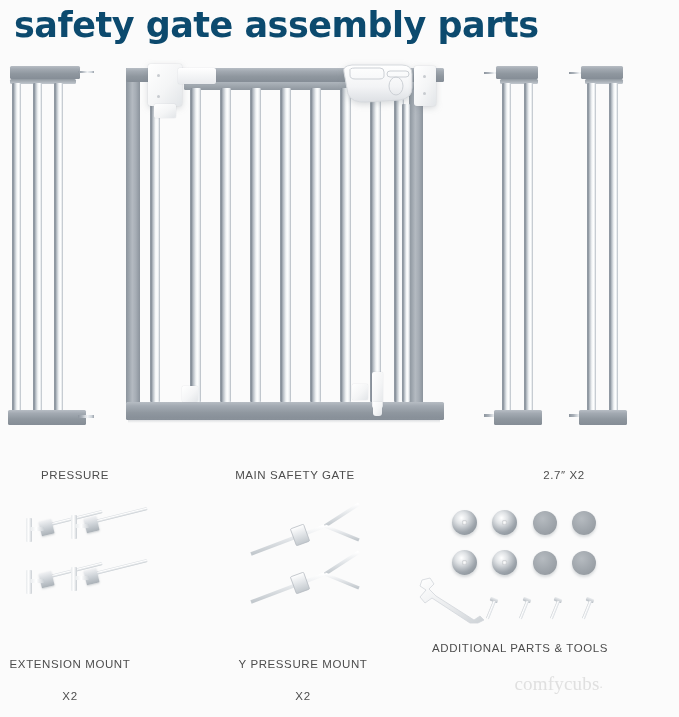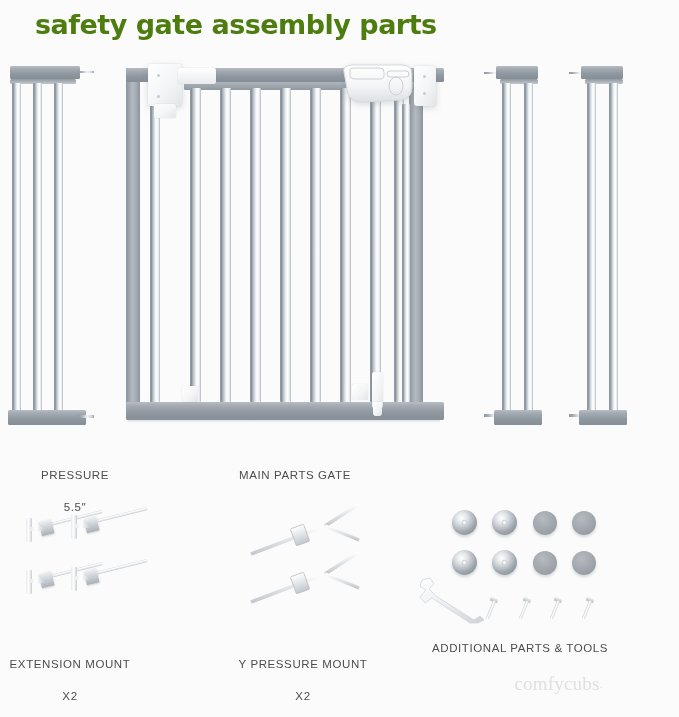--- a/index.html
+++ b/index.html
@@ -13,28 +13,27 @@
     position: relative;
     width: 679px; height: 717px;
     background: #fbfbfb;
   }
 
   
   #title {
     position: absolute;
     left: 14px; top: 2px;
     width: 640px; height: 46px;
-    font-size: 27px;
+    font-size: 35px;
     letter-spacing: -0.5px;
     font-weight: 600;
-    color: #4d7c0f;
+    color: #0c4a6e;
     line-height: 46px;
     white-space: nowrap;
     font-family: "DejaVu Sans", sans-serif;
-    margin-left: 21px;
   }
 
   
   .cap {
     position: absolute;
     text-align: center;
     font-size: 11.5px;
     letter-spacing: 0.6px;
     color: #4d4d4d;
     line-height: 16px;
@@ -231,28 +230,28 @@
     <div class="rail" style="left:12px;top:0px;width:42px;height:13px;"></div>
     <div class="rail" style="left:16px;top:13px;width:38px;height:5px;background:linear-gradient(to bottom,#9098a0,#c2c8ce);"></div>
     <div class="bar" style="left:18px;top:17px;width:9px;height:328px;"></div>
     <div class="bar" style="left:40px;top:17px;width:9px;height:328px;"></div>
     <div class="bar-thin" style="left:0px;top:348px;width:18px;height:3px;"></div>
     <div class="rail" style="left:10px;top:344px;width:48px;height:15px;"></div>
   </div>
 
   <div class="cap" style="left:0px;top:451px;width:150px;">
     <div>PRESSURE</div>
-    <div>5.5″</div>
   </div>
 
   <div class="cap" style="left:190px;top:451px;width:210px;">
-    <div>MAIN PARTS GATE</div>
+    <div>MAIN SAFETY GATE</div>
   </div>
 
   <div class="cap" style="left:471px;top:451px;width:186px;">
+    <div>2.7″ X2</div>
   </div>
 
   <div style="position:absolute;left:8px;top:502px;width:140px;height:120px;">
 
     <div style="position:absolute;left:18px;top:6px;width:80px;height:40px;">
       <div class="rod" style="left:20px;top:16px;width:58px;height:3px;transform:rotate(-14deg);transform-origin:left center;"></div>
       <div class="nut" style="left:14px;top:12px;width:13px;height:15px;transform:rotate(-14deg);"></div>
       <div class="tee" style="left:0px;top:10px;width:6px;height:24px;"></div>
       <div class="tee" style="left:4px;top:19px;width:14px;height:4px;"></div>
     </div>

